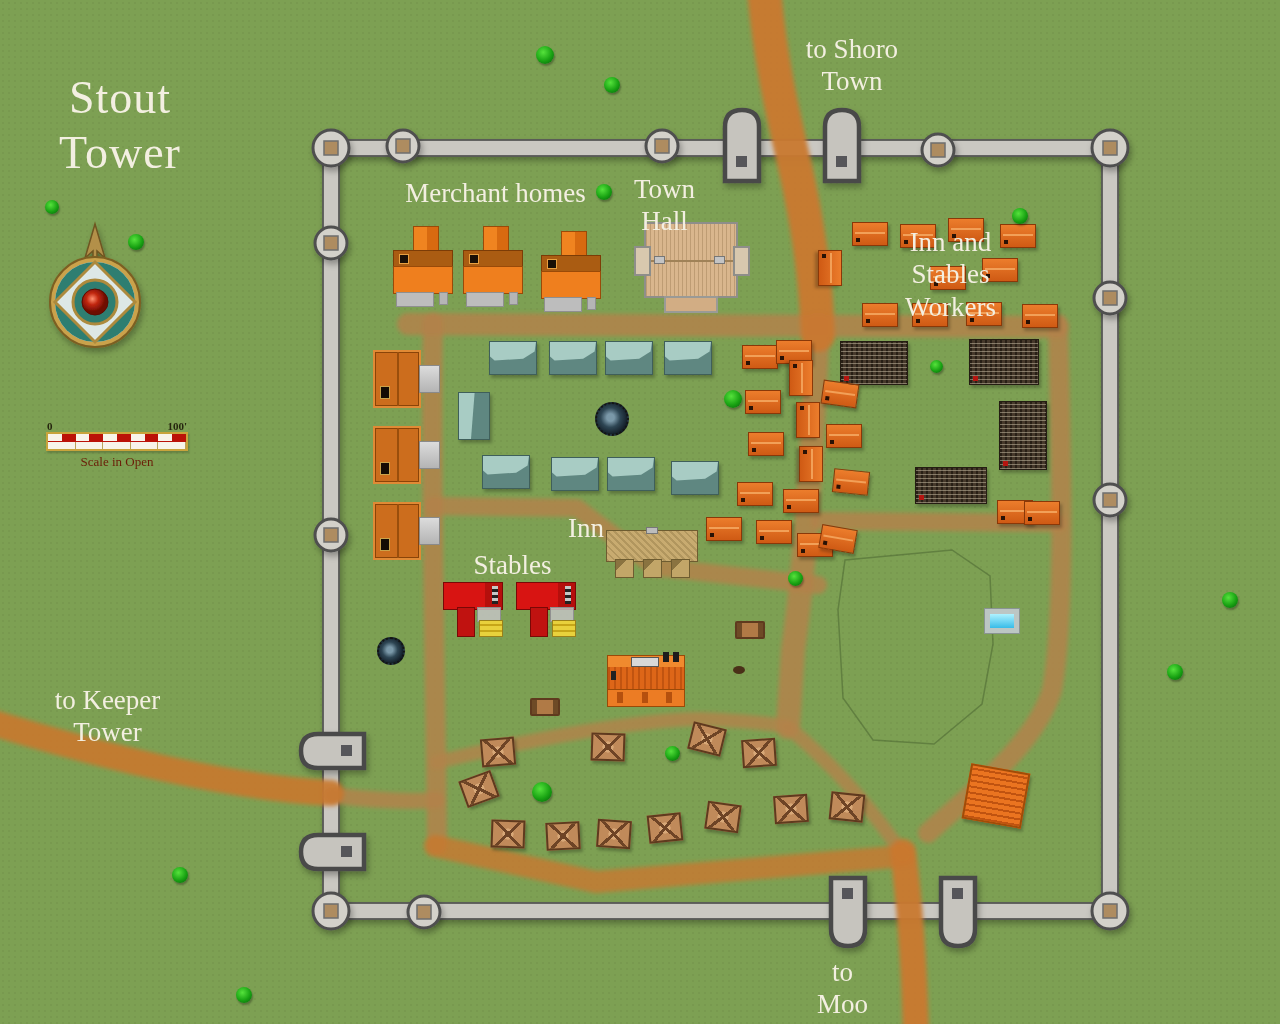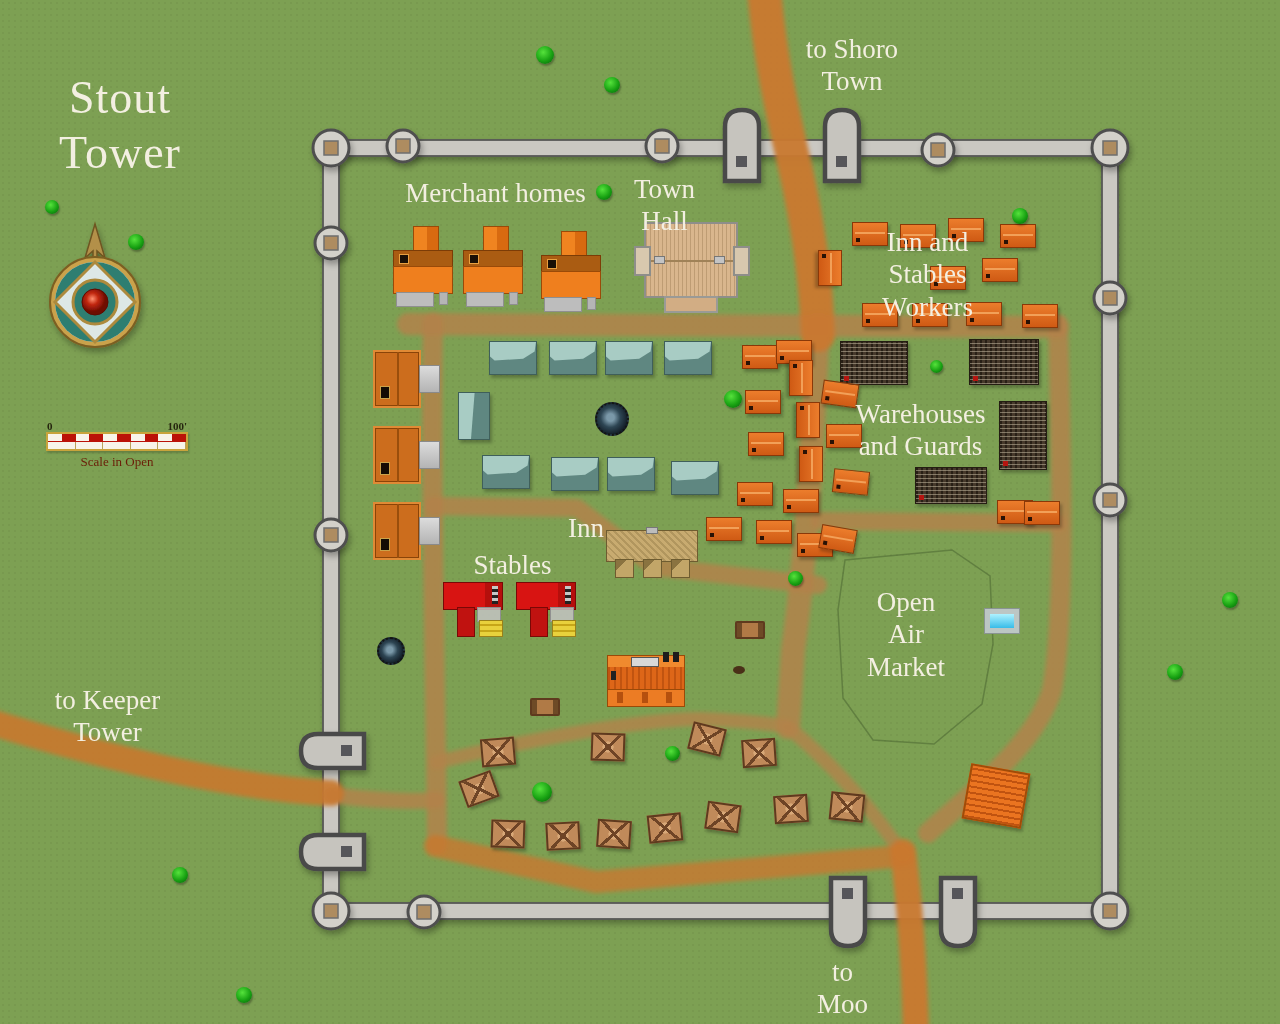--- a/index.html
+++ b/index.html
@@ -12,21 +12,21 @@
   .features{position:absolute;left:0;top:0;width:100%;height:100%;z-index:20;}
   .labels{position:absolute;left:0;top:0;width:100%;height:100%;z-index:30;pointer-events:none;}
   .label{position:absolute;color:var(--label,#f3efe1);white-space:pre-line;text-align:center;
          font-size:27px;line-height:1.2;}
   .lb-title{left:30px;top:70px;width:180px;font-size:46px;line-height:1.2;letter-spacing:1px;}
   .lb-shoro{left:772px;top:33px;width:160px;}
   .lb-keeper{left:25px;top:684px;width:165px;}
   .lb-moo{left:795px;top:956px;width:95px;}
   .lb-merchant{left:393px;top:177px;width:205px;}
   .lb-hall{left:612px;top:173px;width:105px;}
-  .lb-workers{left:845px;top:226px;width:165px;}
+  .lb-workers{left:868px;top:226px;width:165px;}
   .lb-ware{left:828px;top:398px;width:185px;}
   .lb-inn{left:556px;top:512px;width:60px;}
   .lb-stables{left:450px;top:549px;width:125px;}
   .lb-grogs{left:577px;top:588px;width:185px;}
   .lb-market{left:836px;top:586px;width:140px;}
   .lb-tax{left:940px;top:816px;width:165px;}
 
   .feat{position:absolute;}
   .shadowed{box-shadow:2px 3px 3px rgba(0,0,0,.25);}
 
@@ -419,21 +419,16 @@
     <div class="label lb-keeper">to Keeper
 Tower</div>
     <div class="label lb-moo">to
 Moo</div>
     <div class="label lb-merchant">Merchant homes</div>
     <div class="label lb-hall">Town
 Hall</div>
     <div class="label lb-workers">Inn and
 Stables
 Workers</div>
-    <div class="label lb-ware">Warehouses
-and Guards</div>
     <div class="label lb-inn">Inn</div>
     <div class="label lb-stables">Stables</div>
-    <div class="label lb-market">Open
-Air
-Market</div>
   </div>
 </div>
 
 </body></html>

